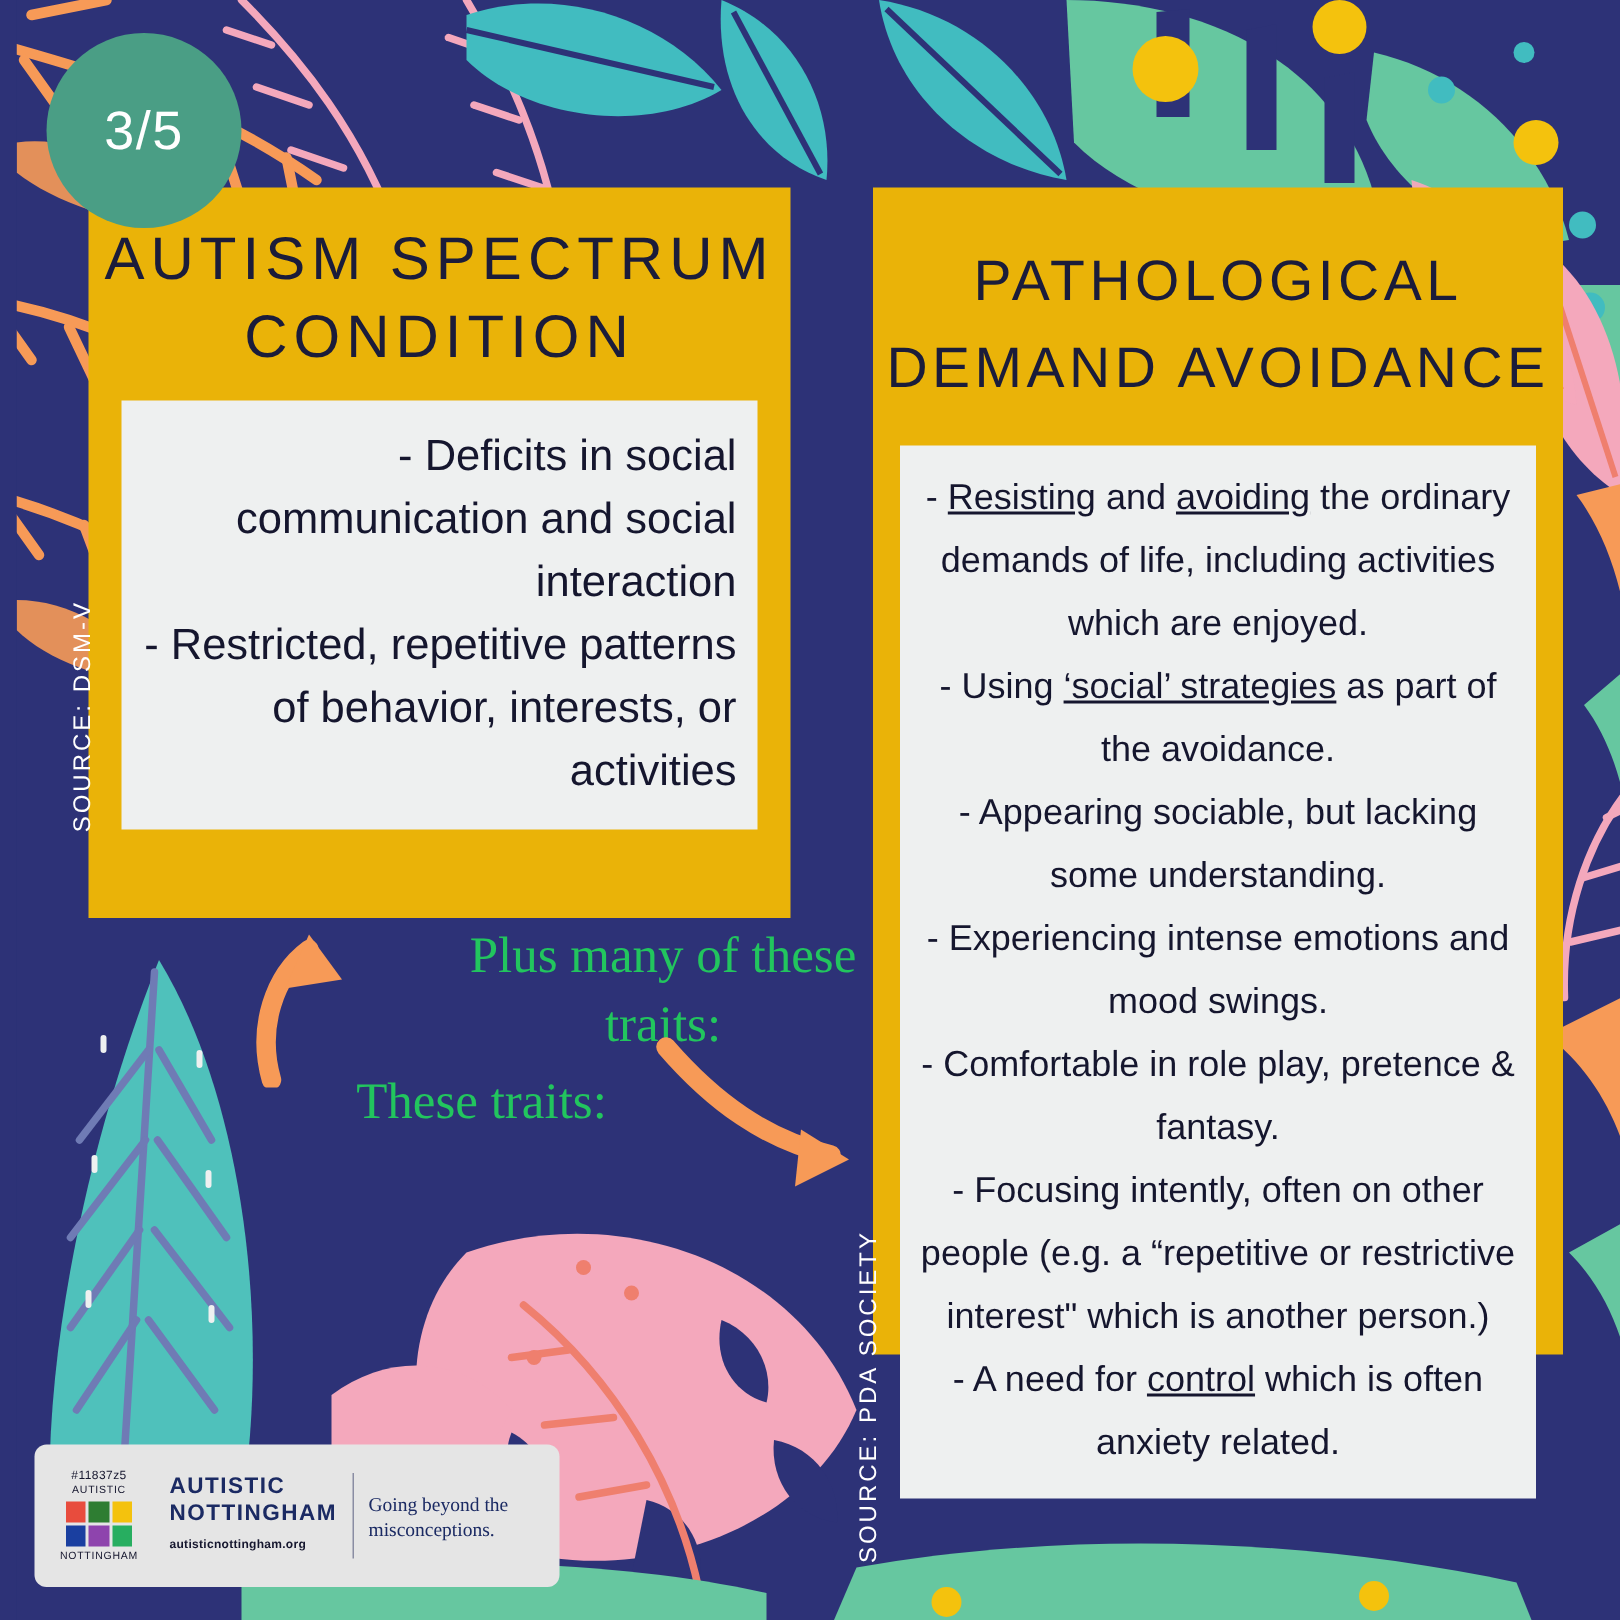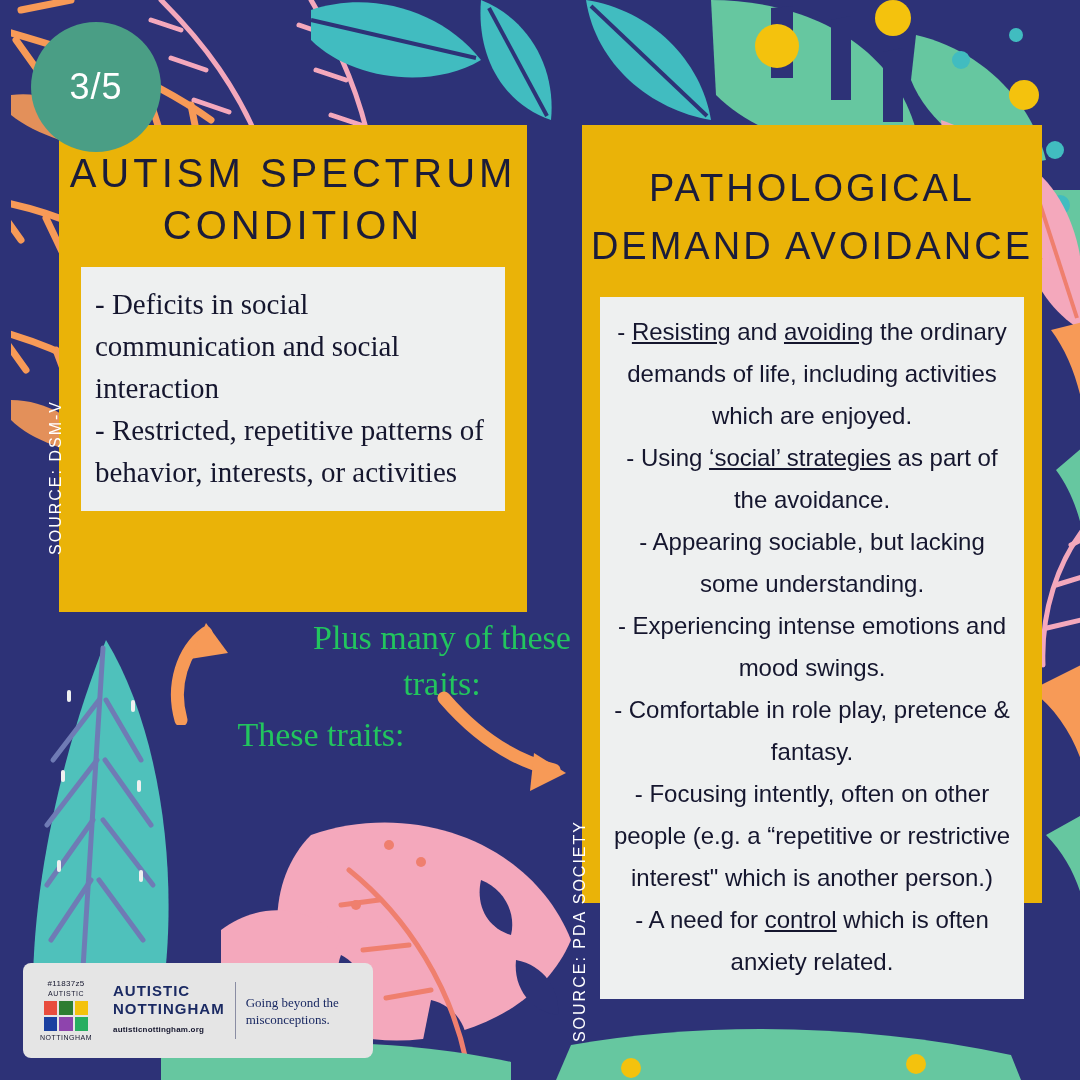--- a/index.html
+++ b/index.html
@@ -59,24 +59,24 @@
     padding: 34px 6px 18px;
     letter-spacing: 3px;
   }
 
   .panel {
     background: #eef0f0;
     margin: 0 22px;
     padding: 16px 14px 18px;
   }
   #panel-asc {
-    font-family: Liberation Serif, serif;
+    font-family: Liberation Sans, sans-serif;
     font-size: 29px;
     line-height: 42px;
-    text-align: left;
+    text-align: right;
     color: #15162e;
     margin-top: 2px;
   }
   #panel-pda {
     font-size: 24px;
     line-height: 42px;
     text-align: center;
     color: #15162e;
     margin: 4px 18px 0;
     padding: 14px 12px 16px;

